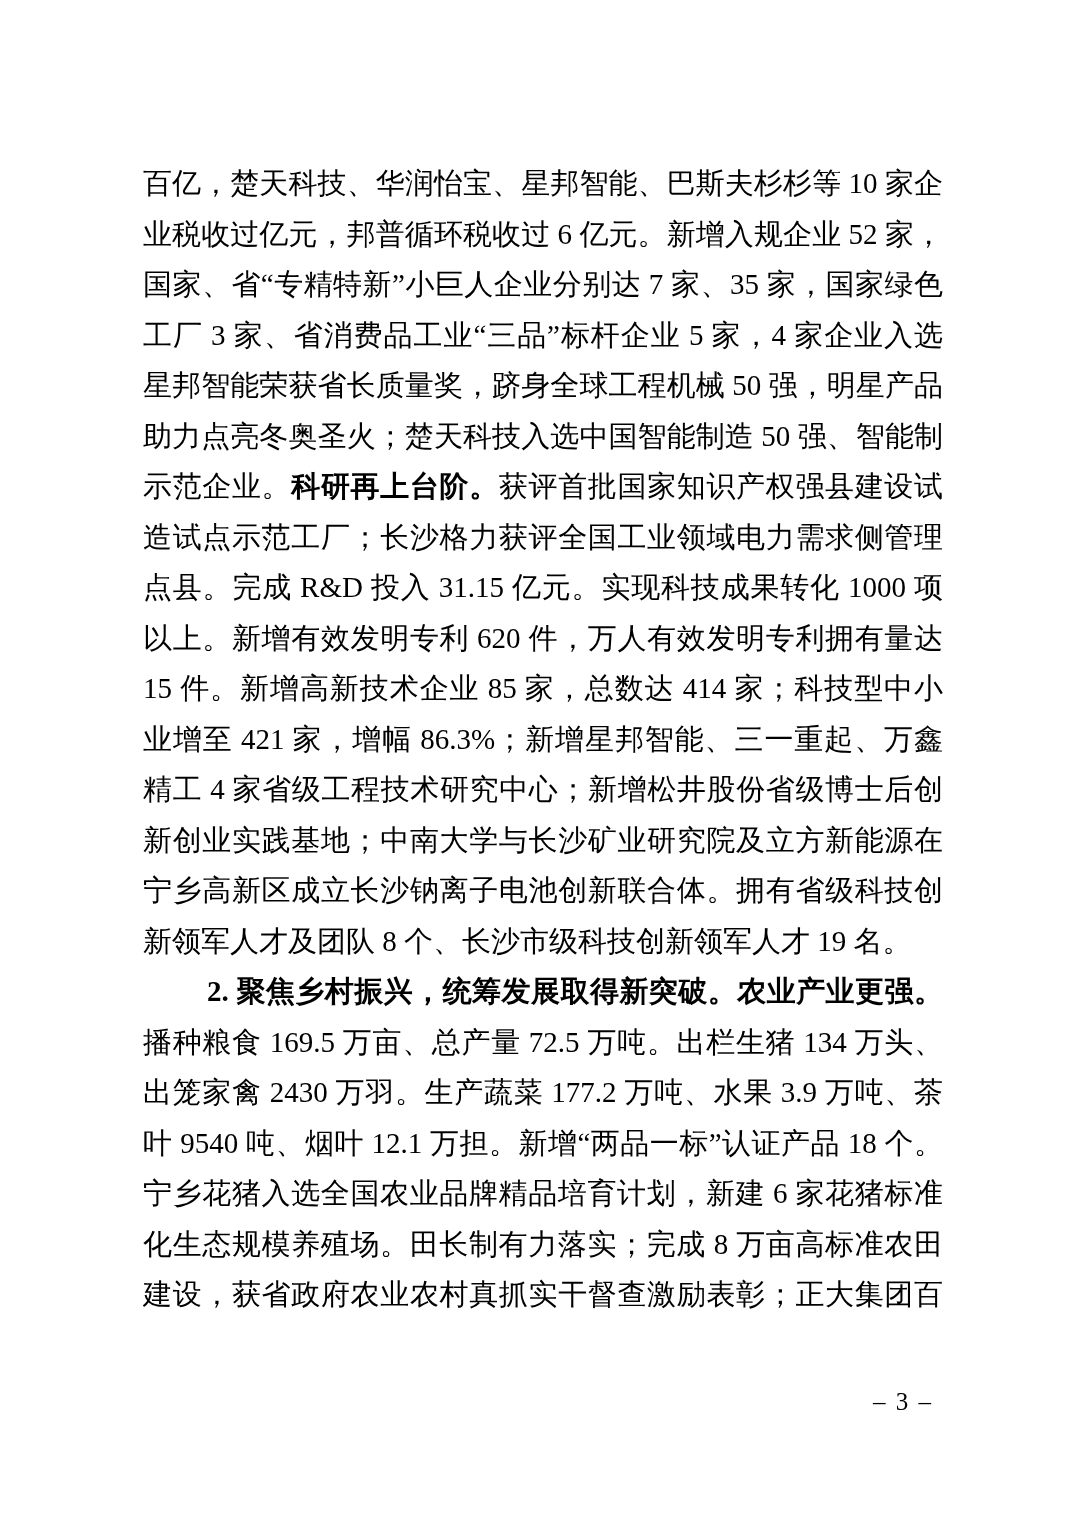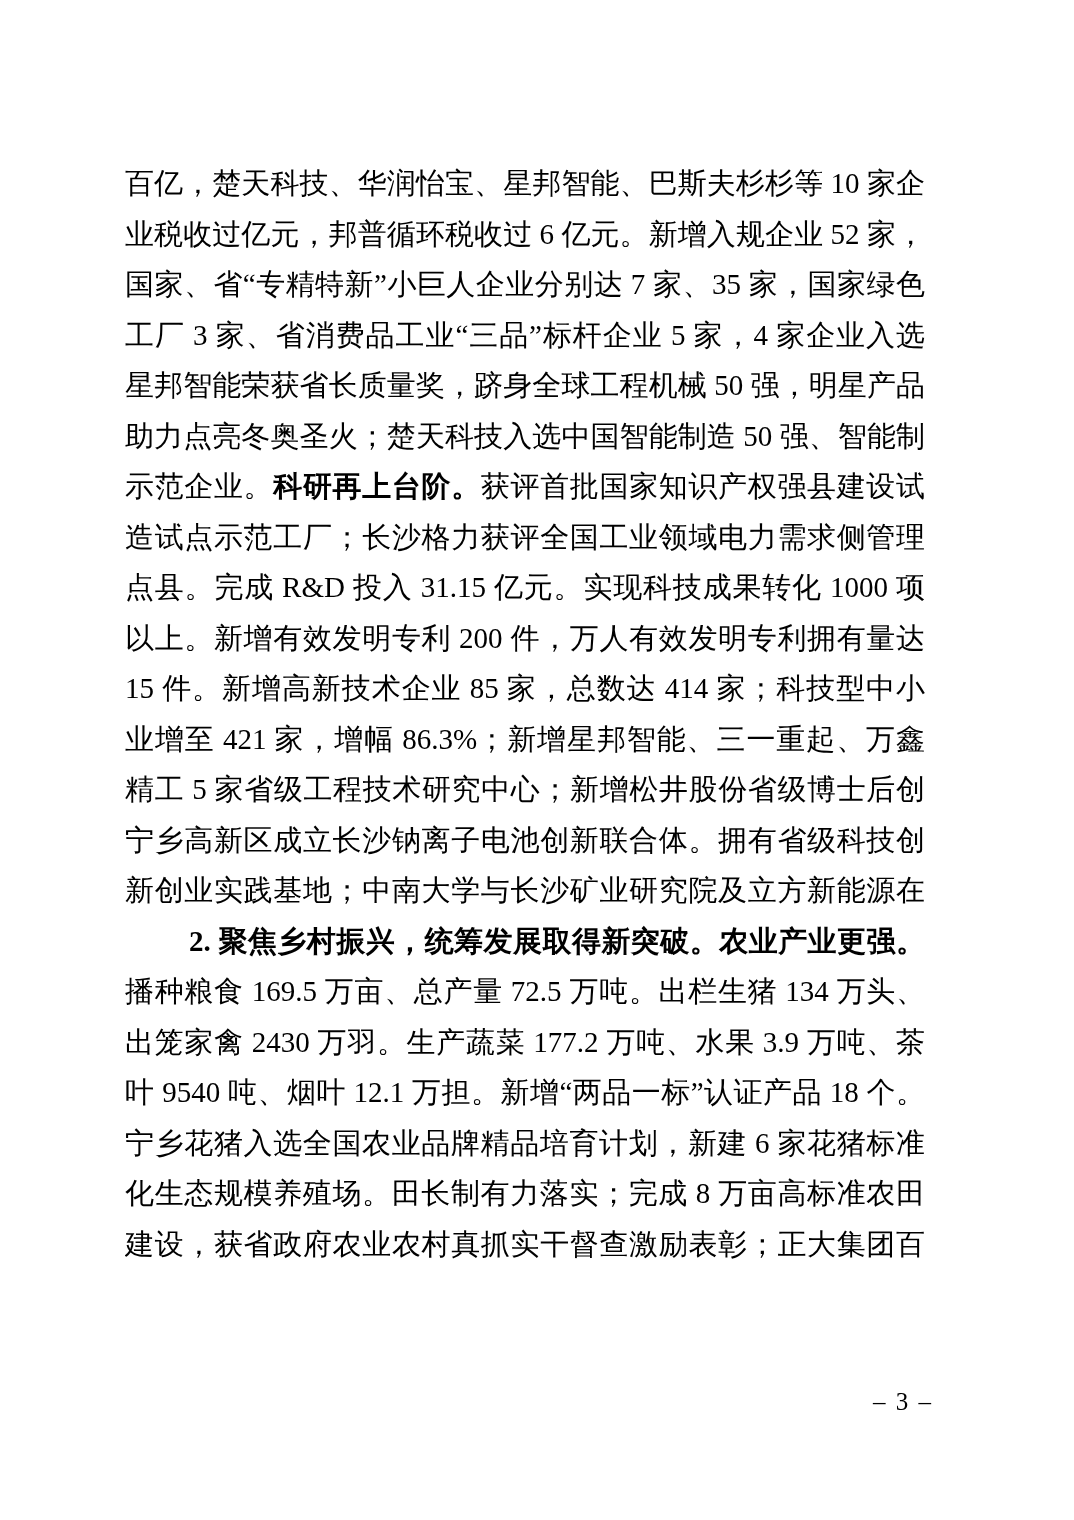--- a/index.html
+++ b/index.html
@@ -11,21 +11,21 @@
     position: relative;
     width: 1074px;
     height: 1520px;
     background: #ffffff;
     color: #000000;
     font-family: "Liberation Serif", "DejaVu Serif", serif;
     overflow: hidden;
   }
   .content {
     position: absolute;
-    left: 125px;
+    left: 143px;
     top: 158px;
     width: 800px;
   }
   .doc-line {
     height: 50.5px;
     line-height: 50.5px;
     font-size: 29px;
     text-align: justify;
     text-align-last: justify;
     overflow: hidden;
@@ -58,26 +58,27 @@
   <div class="content">
       <div class="doc-line"><span class="seg">百亿，楚天科技、华润怡宝、星邦智能、巴斯夫杉杉等 10 家企</span></div>
       <div class="doc-line"><span class="seg">业税收过亿元，邦普循环税收过 6 亿元。新增入规企业 52 家，</span></div>
       <div class="doc-line"><span class="seg">国家、省“专精特新”小巨人企业分别达 7 家、35 家，国家绿色</span></div>
       <div class="doc-line"><span class="seg">工厂 3 家、省消费品工业“三品”标杆企业 5 家，4 家企业入选国</span></div>
       <div class="doc-line"><span class="seg">星邦智能荣获省长质量奖，跻身全球工程机械 50 强，明星产品</span></div>
       <div class="doc-line"><span class="seg">助力点亮冬奥圣火；楚天科技入选中国智能制造 50 强、智能制</span></div>
       <div class="doc-line"><span class="seg">示范企业。</span><span class="seg seg-bold">科研再上台阶。</span><span class="seg">获评首批国家知识产权强县建设试</span></div>
       <div class="doc-line"><span class="seg">造试点示范工厂；长沙格力获评全国工业领域电力需求侧管理</span></div>
       <div class="doc-line"><span class="seg">点县。完成 R&amp;D 投入 31.15 亿元。实现科技成果转化 1000 项</span></div>
-      <div class="doc-line"><span class="seg">以上。新增有效发明专利 200 件，万人有效发明专利拥有量达</span></div>
+      <div class="doc-line"><span class="seg">以上。新增有效发明专利 620 件，万人有效发明专利拥有量达</span></div>
       <div class="doc-line"><span class="seg">15 件。新增高新技术企业 85 家，总数达 414 家；科技型中小企</span></div>
       <div class="doc-line"><span class="seg">业增至 421 家，增幅 86.3%；新增星邦智能、三一重起、万鑫</span></div>
-      <div class="doc-line"><span class="seg">精工 5 家省级工程技术研究中心；新增松井股份省级博士后创</span></div>
+      <div class="doc-line"><span class="seg">精工 4 家省级工程技术研究中心；新增松井股份省级博士后创</span></div>
+      <div class="doc-line"><span class="seg">新创业实践基地；中南大学与长沙矿业研究院及立方新能源在</span></div>
       <div class="doc-line"><span class="seg">宁乡高新区成立长沙钠离子电池创新联合体。拥有省级科技创</span></div>
-      <div class="doc-line"><span class="seg">新创业实践基地；中南大学与长沙矿业研究院及立方新能源在</span></div>
+      <div class="doc-line paragraph-end"><span class="seg">新领军人才及团队 8 个、长沙市级科技创新领军人才 19 名。</span></div>
       <div class="doc-line indent"><span class="seg seg-bold">2. 聚焦乡村振兴，统筹发展取得新突破。农业产业更强。</span></div>
       <div class="doc-line"><span class="seg">播种粮食 169.5 万亩、总产量 72.5 万吨。出栏生猪 134 万头、</span></div>
       <div class="doc-line"><span class="seg">出笼家禽 2430 万羽。生产蔬菜 177.2 万吨、水果 3.9 万吨、茶</span></div>
       <div class="doc-line"><span class="seg">叶 9540 吨、烟叶 12.1 万担。新增“两品一标”认证产品 18 个。</span></div>
       <div class="doc-line"><span class="seg">宁乡花猪入选全国农业品牌精品培育计划，新建 6 家花猪标准</span></div>
       <div class="doc-line"><span class="seg">化生态规模养殖场。田长制有力落实；完成 8 万亩高标准农田</span></div>
       <div class="doc-line"><span class="seg">建设，获省政府农业农村真抓实干督查激励表彰；正大集团百</span></div>
     </div>
   <div class="footer">– 3 –</div>
 </div>

